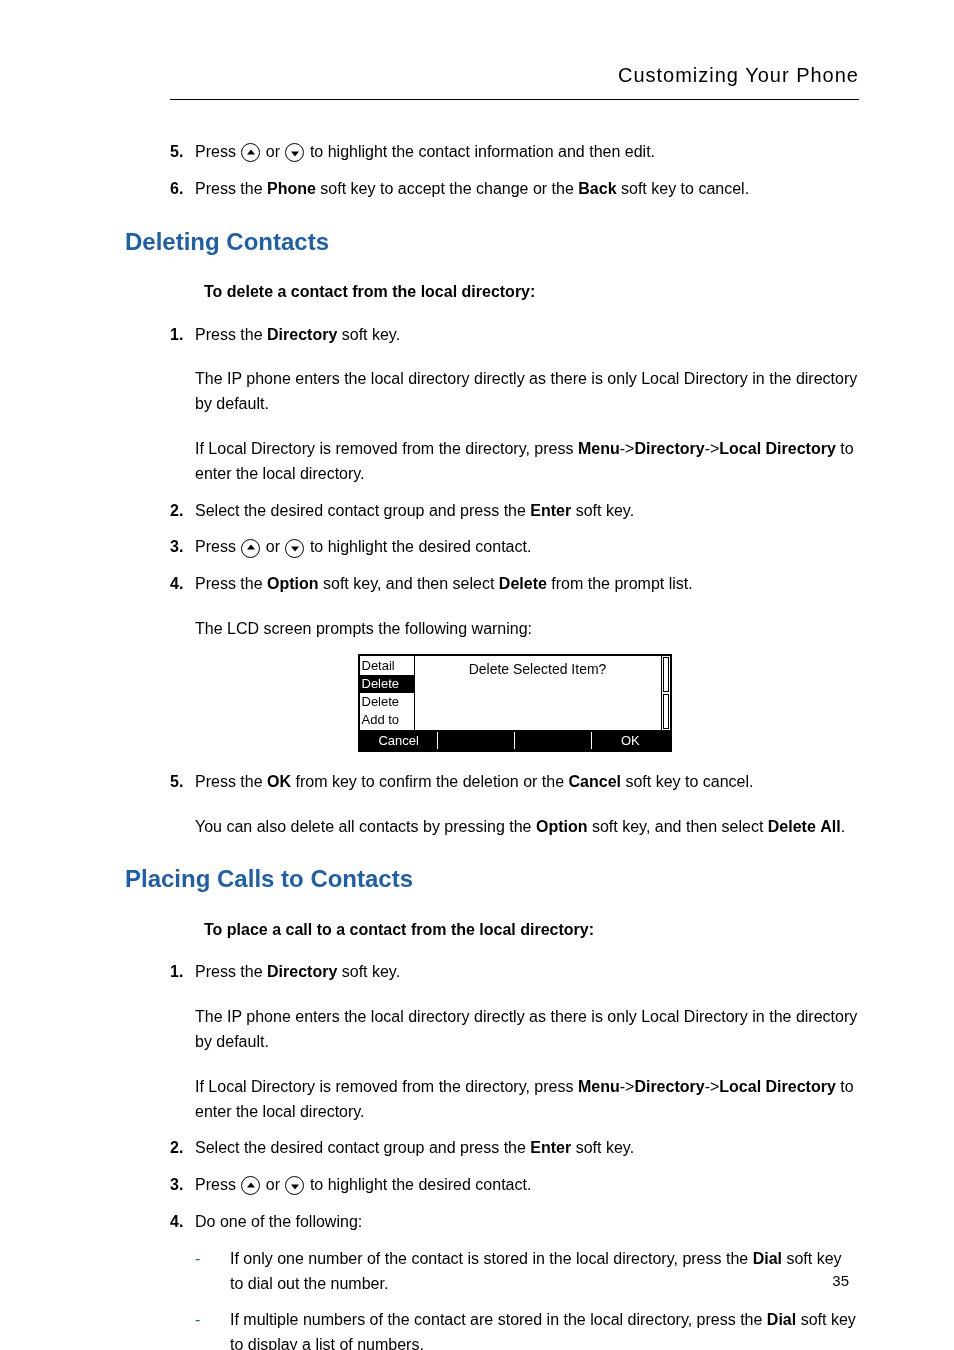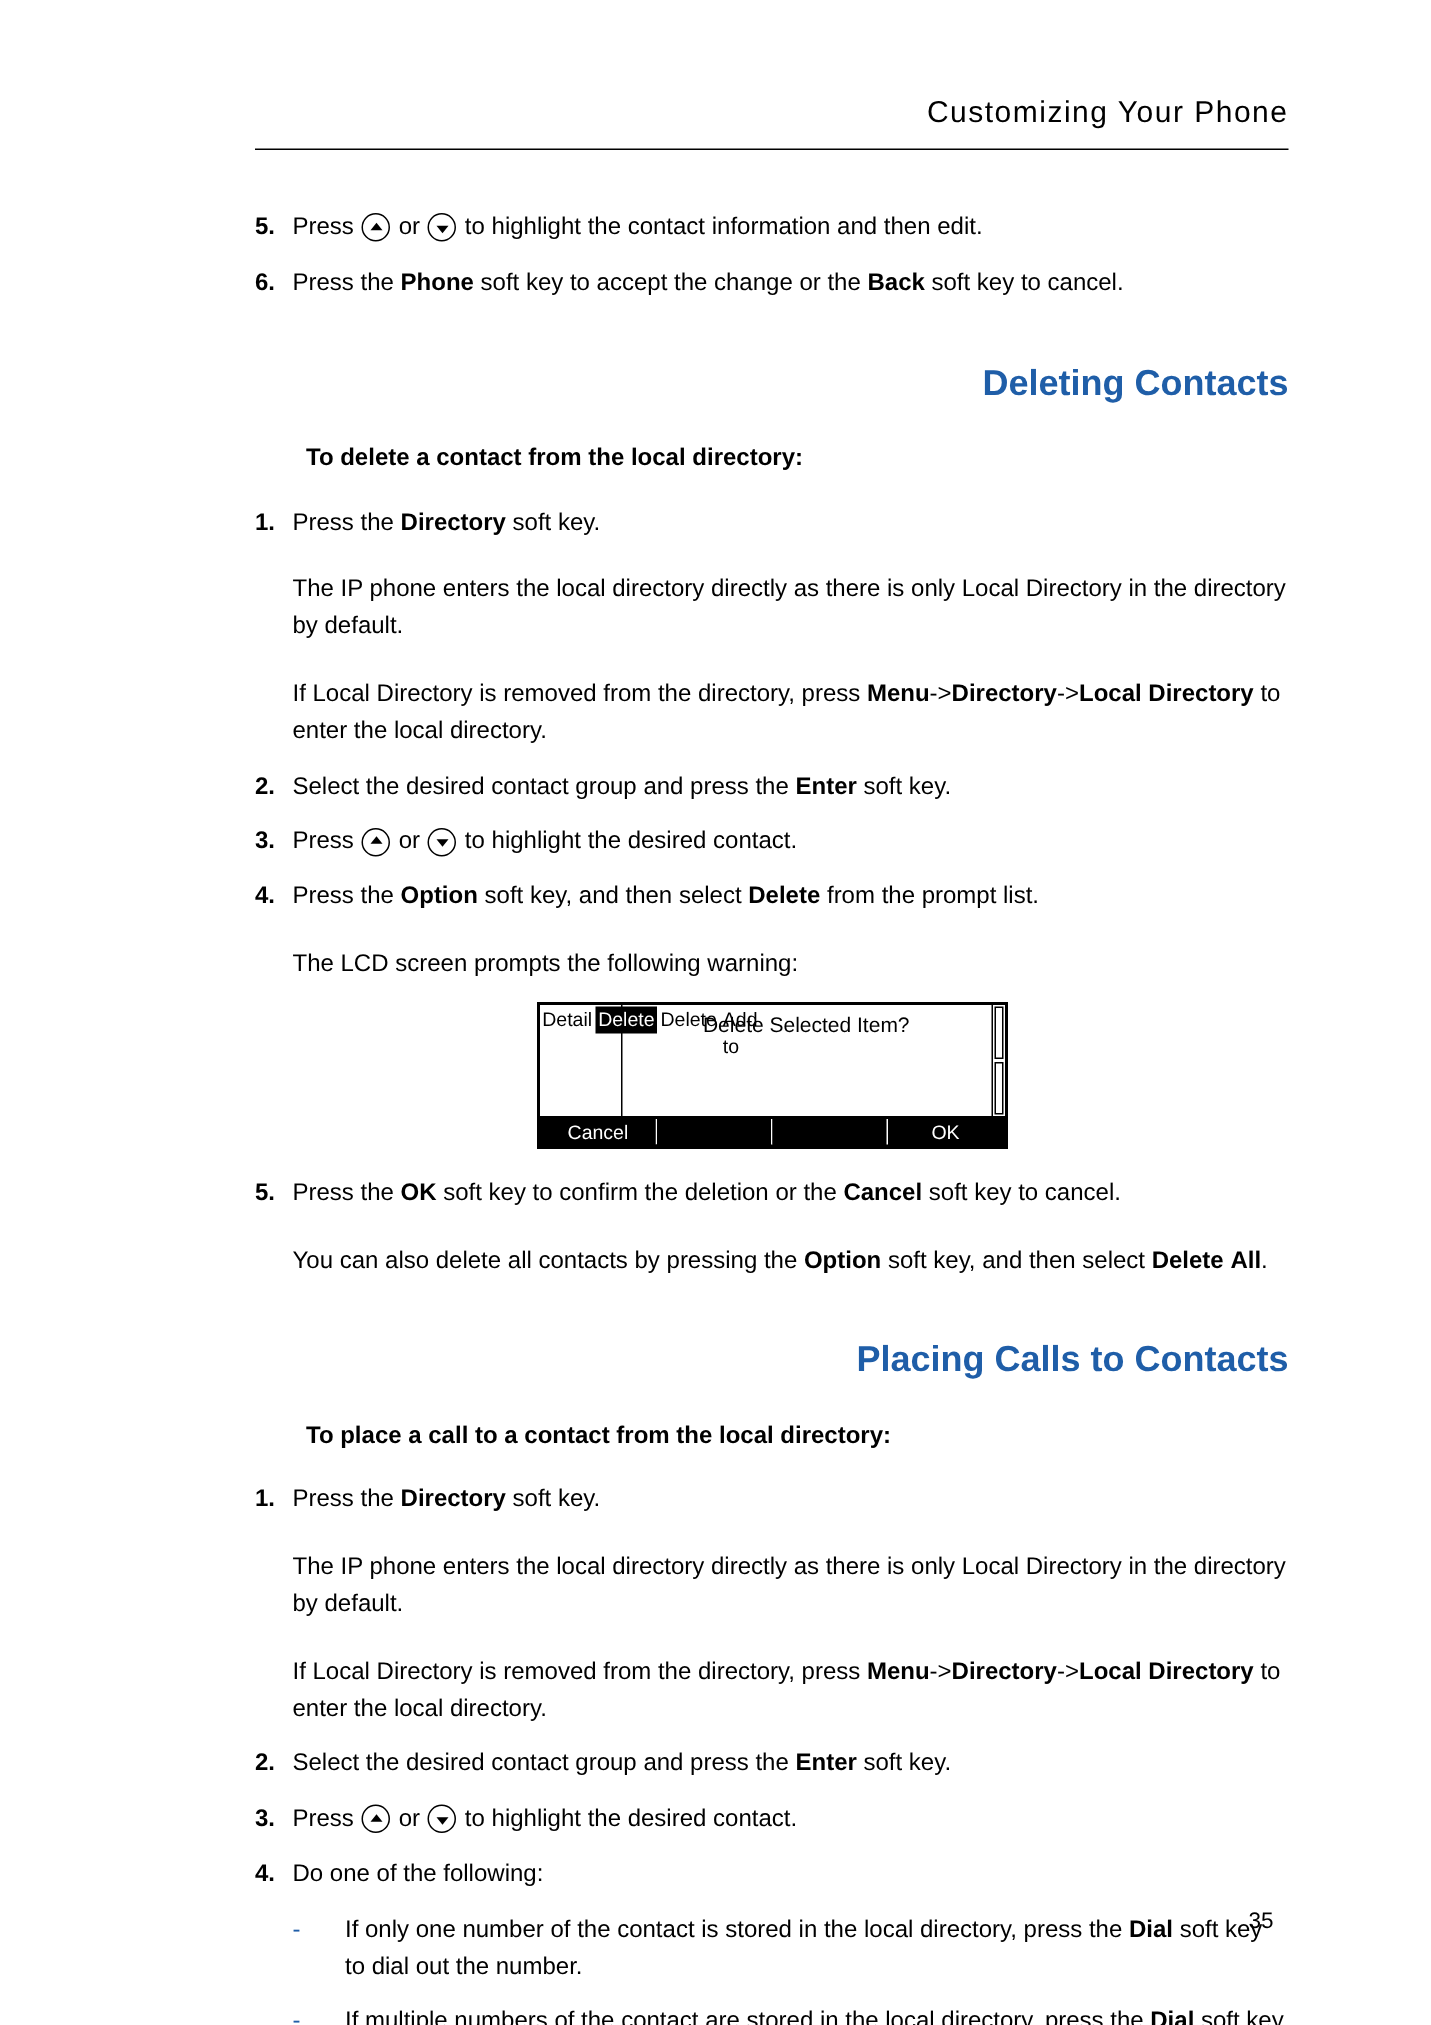--- a/index.html
+++ b/index.html
@@ -46,23 +46,22 @@
     margin-top: 20px;
     margin-bottom: 12px;
   }
   .bold { font-weight: 700; }
   h2 {
     font-family: "Segoe UI Semibold", "Myriad Pro", Arial, sans-serif;
     color: #1f5ea8;
     font-size: 24px;
     font-weight: 600;
     margin-left: -45px;
-    margin-top: 35px;
+    margin-top: 21px;
     margin-bottom: 20px;
-    text-align: right;
   }
   .intro-bold {
     font-weight: 700;
     margin-left: 34px;
     margin-bottom: 18px;
   }
   .circle-btn {
     display: inline-block;
     vertical-align: middle;
     width: 17px;
@@ -103,21 +102,21 @@
     background: #fff;
   }
   .lcd-top {
     display: flex;
     height: 74px;
   }
   .lcd-left {
     width: 54px;
     border-right: 1px solid #000;
     display: flex;
-    flex-direction: row;
+    flex-direction: column;
     font-size: 13px;
     line-height: 18px;
     padding-top: 1px;
   }
   .lcd-left div {
     padding: 0 2px;
     height: 18px;
   }
   .lcd-left .hl {
     background: #000;
@@ -268,21 +267,21 @@
       <div class="sk round-l">Cancel</div>
       <div class="sk mid"></div>
       <div class="sk mid"></div>
       <div class="sk round-r">OK</div>
     </div>
   </div>
 
   <div class="ol-row">
     <span class="num-head">5.</span>
     <div class="ol-body">
-      <span>Press the </span><span class="bold">OK</span><span> soft key to confirm the deletion or the </span><span class="bold">Cancel</span><span> soft key to cancel.</span>
+      <span>Press the </span><span class="bold">OK</span><span> from key to confirm the deletion or the </span><span class="bold">Cancel</span><span> soft key to cancel.</span>
     </div>
   </div>
 
   <div class="sub-p" style="margin-left:25px;">
     <span>You can also delete all contacts by pressing the </span><span class="bold">Option</span><span> soft key, and then select </span><span class="bold">Delete</span>
     <span class="bold">All</span><span>.</span>
   </div>
 
   <h2>Placing Calls to Contacts</h2>
 

